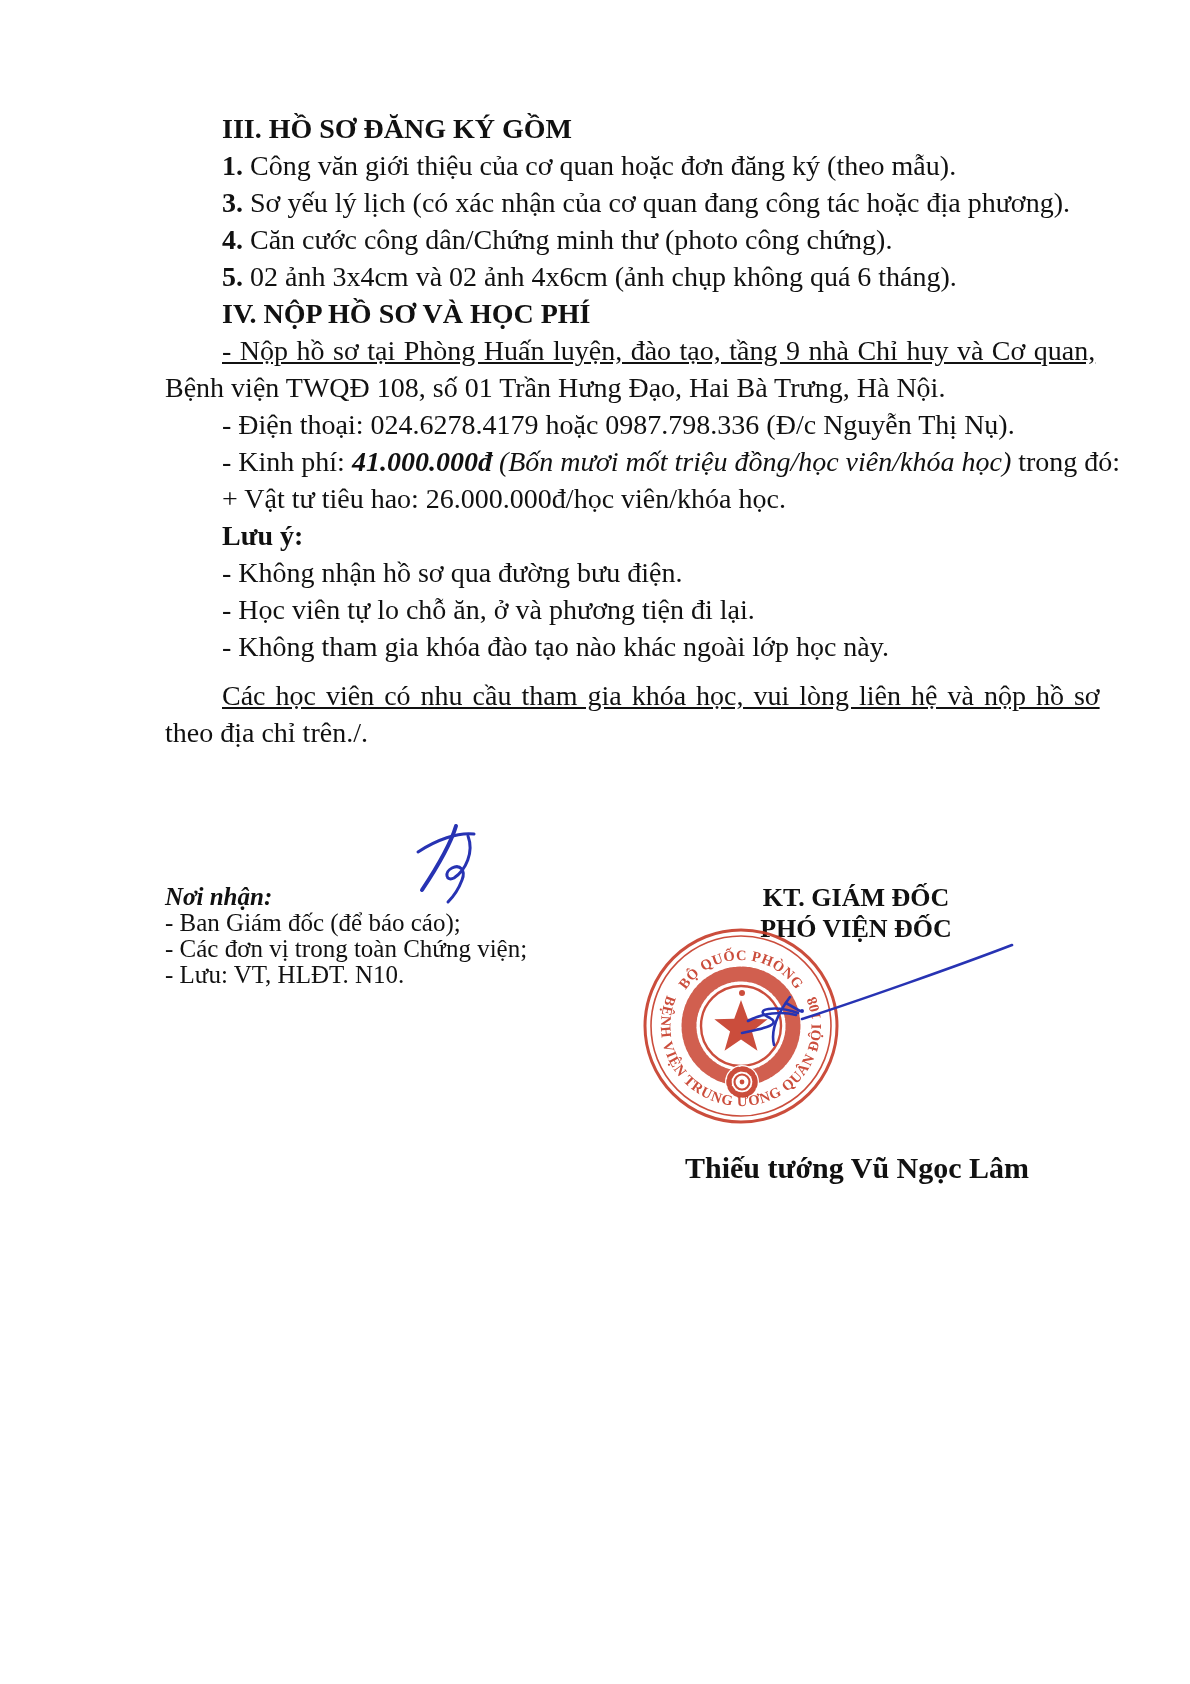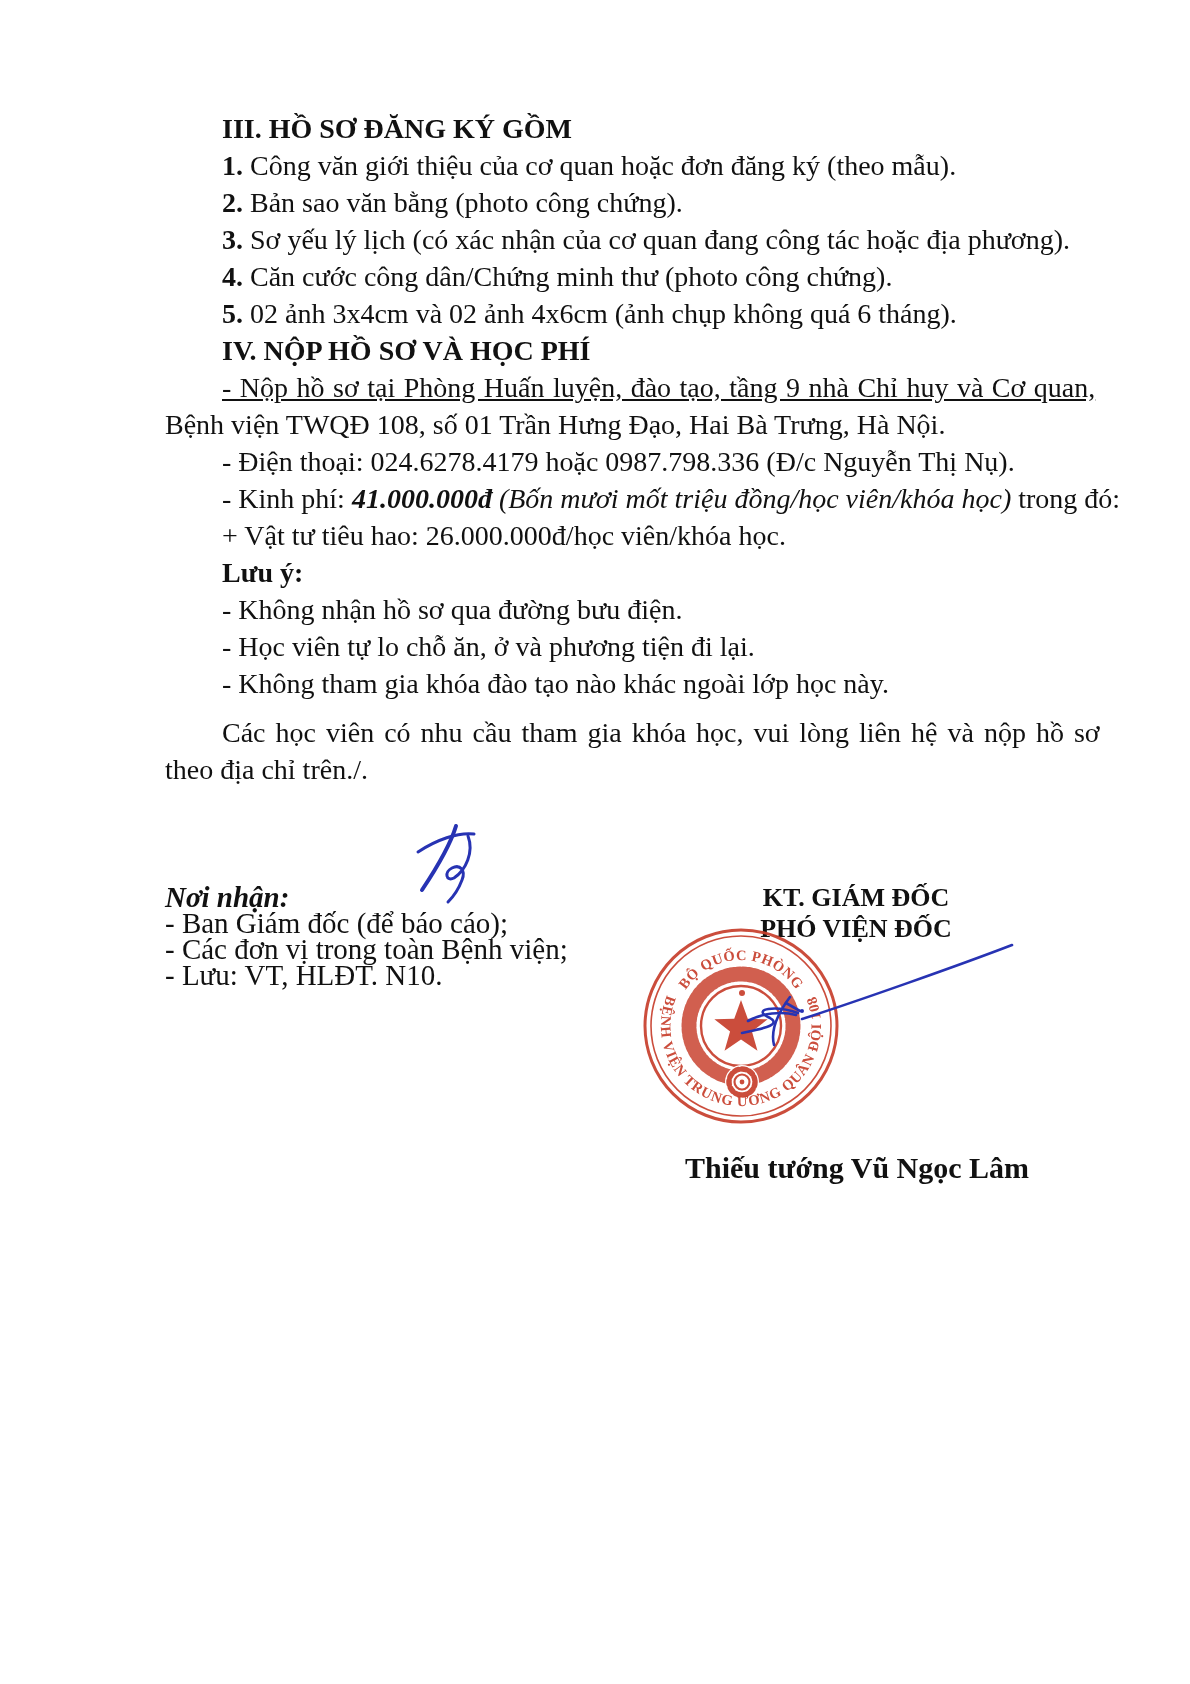--- a/index.html
+++ b/index.html
@@ -6,26 +6,26 @@
   .page {
     position:relative; width:1190px; height:1392px; background:#ffffff;
     font-family:"Liberation Serif","DejaVu Serif",serif; color:#111111; overflow:hidden;
   }
   
   .body-text { position:absolute; left:165px; top:110px; width:912px; font-size:28px; }
   .ln { line-height:37px; white-space:nowrap; }
   .ind { text-indent:57px; }
   .bold { font-weight:bold; }
   .just1 { word-spacing:1.5px;text-decoration:underline; }
-  .just2 { word-spacing:3px; }
+  .just2 { word-spacing:3px;text-decoration:underline; }
   .closing-gap { margin-top:12px; }
   .ln b { font-weight:bold; }
   .ln i { font-style:italic; }
   
-  .recipients { position:absolute; left:165px; top:884px; font-size:29px; line-height:26px; }
+  .recipients { position:absolute; left:165px; top:884px; font-size:25px; line-height:26px; }
   .rec-heading { font-weight:bold; font-style:italic; }
   
   .sig-block { position:absolute; left:656px; top:882px; width:400px; text-align:center;
                font-size:26px; font-weight:bold; line-height:31px; }
   .signer-name { position:absolute; left:657px; top:1152px; width:400px; text-align:center;
                  font-size:30px; font-weight:bold; line-height:31px; }
   
   .stamp { position:absolute; left:636px; top:921px; }
   .stamp-text { font-family:"Liberation Serif","DejaVu Serif",serif; font-weight:bold; }
   .signature-ink { position:absolute; left:690px; top:925px; }
@@ -33,21 +33,20 @@
 </style>
 </head>
 <body>
 
 <div class="page">
 
   <div class="body-text">
     <div class="ln bold ind">III. HỒ SƠ ĐĂNG KÝ GỒM</div>
 
     <div class="ln ind"><b>1.</b><span> Công văn giới thiệu của cơ quan hoặc đơn đăng ký (theo mẫu).</span></div>
-    <div class="ln ind"><b>2.</b><span> Bản sao văn bằng (photo công chứng).</span></div>
     <div class="ln ind"><b>3.</b><span> Sơ yếu lý lịch (có xác nhận của cơ quan đang công tác hoặc địa phương).</span></div>
     <div class="ln ind"><b>4.</b><span> Căn cước công dân/Chứng minh thư (photo công chứng).</span></div>
     <div class="ln ind"><b>5.</b><span> 02 ảnh 3x4cm và 02 ảnh 4x6cm (ảnh chụp không quá 6 tháng).</span></div>
 
     <div class="ln bold ind">IV. NỘP HỒ SƠ VÀ HỌC PHÍ</div>
     <div class="ln ind just1">- Nộp hồ sơ tại Phòng Huấn luyện, đào tạo, tầng 9 nhà Chỉ huy và Cơ quan,</div>
     <div class="ln">Bệnh viện TWQĐ 108, số 01 Trần Hưng Đạo, Hai Bà Trưng, Hà Nội.</div>
     <div class="ln ind">- Điện thoại: 024.6278.4179 hoặc 0987.798.336 (Đ/c Nguyễn Thị Nụ).</div>
     <div class="ln ind"><span>- Kinh phí: </span><b><i>41.000.000đ</i></b><i> (Bốn mươi mốt triệu đồng/học viên/khóa học)</i><span> trong đó:</span></div>
     <div class="ln ind">+ Vật tư tiêu hao: 26.000.000đ/học viên/khóa học.</div>
@@ -57,21 +56,21 @@
     <div class="ln ind">- Học viên tự lo chỗ ăn, ở và phương tiện đi lại.</div>
     <div class="ln ind">- Không tham gia khóa đào tạo nào khác ngoài lớp học này.</div>
 
     <div class="ln ind just2 closing-gap">Các học viên có nhu cầu tham gia khóa học, vui lòng liên hệ và nộp hồ sơ</div>
     <div class="ln">theo địa chỉ trên./.</div>
   </div>
 
   <div class="recipients">
     <div class="rec-heading">Nơi nhận:</div>
     <div class="rec-item">- Ban Giám đốc (để báo cáo);</div>
-    <div class="rec-item">- Các đơn vị trong toàn Bệnh viện;</div>
+    <div class="rec-item">- Các đơn vị trong toàn Chứng viện;</div>
     <div class="rec-item">- Lưu: VT, HLĐT. N10.</div>
   </div>
 
   <div class="sig-block">
     <div>KT. GIÁM ĐỐC</div>
     <div>PHÓ VIỆN ĐỐC</div>
   </div>
 
   <svg class="stamp" width="210" height="210" viewBox="0 0 210 210">
     <g transform="translate(105,105)" fill="none" stroke-linecap="round" opacity="0.93" stroke="#c8402e">

